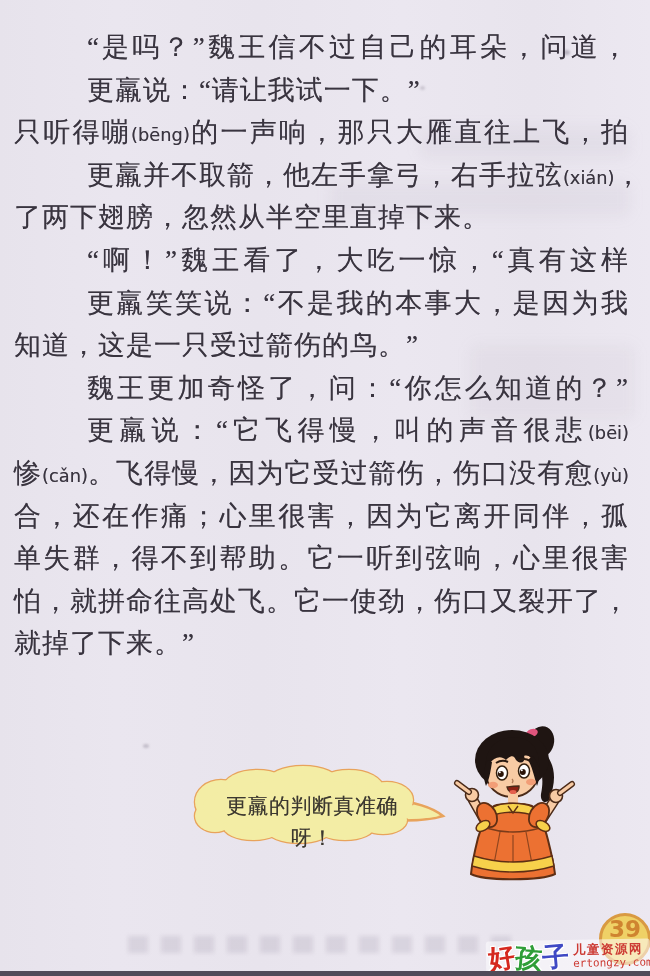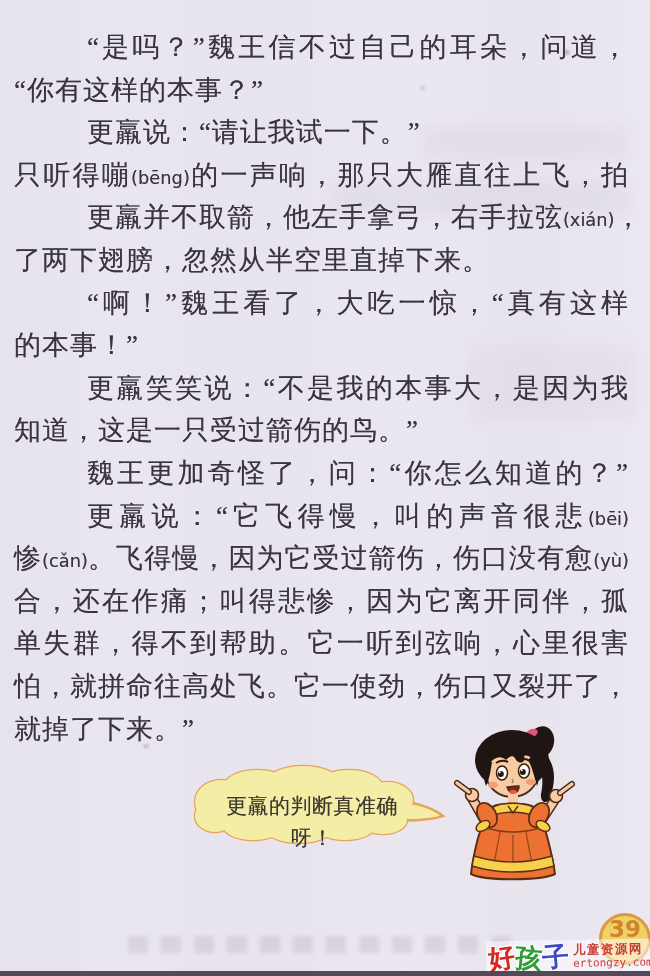--- a/index.html
+++ b/index.html
@@ -71,33 +71,31 @@
   <div class="ghost g1"></div>
   <div class="ghost g2"></div>
   <div class="ghost g3"></div>
   <div class="ghost g4"></div>
   <div class="speck s1"></div>
   <div class="speck s2"></div>
   <div class="speck s3"></div>
 
   <div class="story">
       <div class="line indent justify"><span>“是吗？”魏王信不过自己的耳朵，问道，</span></div>
-      <div class="line"><span>“你有这样的本事？”</span></div>
       <div class="line indent"><span>更羸说：“请让我试一下。”</span></div>
       <div class="line justify"><span>只听得嘣</span><span class="py">(bēng)</span><span>的一声响，那只大雁直往上飞，拍</span></div>
       <div class="line indent justify"><span>更羸并不取箭，他左手拿弓，右手拉弦</span><span class="py">(xián)</span><span>，</span></div>
       <div class="line"><span>了两下翅膀，忽然从半空里直掉下来。</span></div>
       <div class="line indent justify"><span>“啊！”魏王看了，大吃一惊，“真有这样</span></div>
-      <div class="line"><span>的本事！”</span></div>
       <div class="line indent justify"><span>更羸笑笑说：“不是我的本事大，是因为我</span></div>
       <div class="line"><span>知道，这是一只受过箭伤的鸟。”</span></div>
       <div class="line indent justify"><span>魏王更加奇怪了，问：“你怎么知道的？”</span></div>
       <div class="line indent justify"><span>更羸说：“它飞得慢，叫的声音很悲</span><span class="py">(bēi)</span></div>
       <div class="line justify"><span>惨</span><span class="py">(cǎn)</span><span>。飞得慢，因为它受过箭伤，伤口没有愈</span><span class="py">(yù)</span></div>
-      <div class="line justify"><span>合，还在作痛；叫得悲惨，因为它离开同伴，孤</span></div>
+      <div class="line justify"><span>合，还在作痛；心里很害，因为它离开同伴，孤</span></div>
       <div class="line justify"><span>单失群，得不到帮助。它一听到弦响，心里很害</span></div>
       <div class="line justify"><span>怕，就拼命往高处飞。它一使劲，伤口又裂开了，</span></div>
       <div class="line"><span>就掉了下来。”</span></div>
     </div>
 
   <div class="bubble">
     <svg width="300" height="100" viewBox="0 0 300 100">
 
       <g stroke="#e8a35c" stroke-width="2.5" fill="#f3eda5">
         <path d="M 200 36 C 226 38 242 44 252 52 C 238 56 220 57 202 56 Z"></path>

